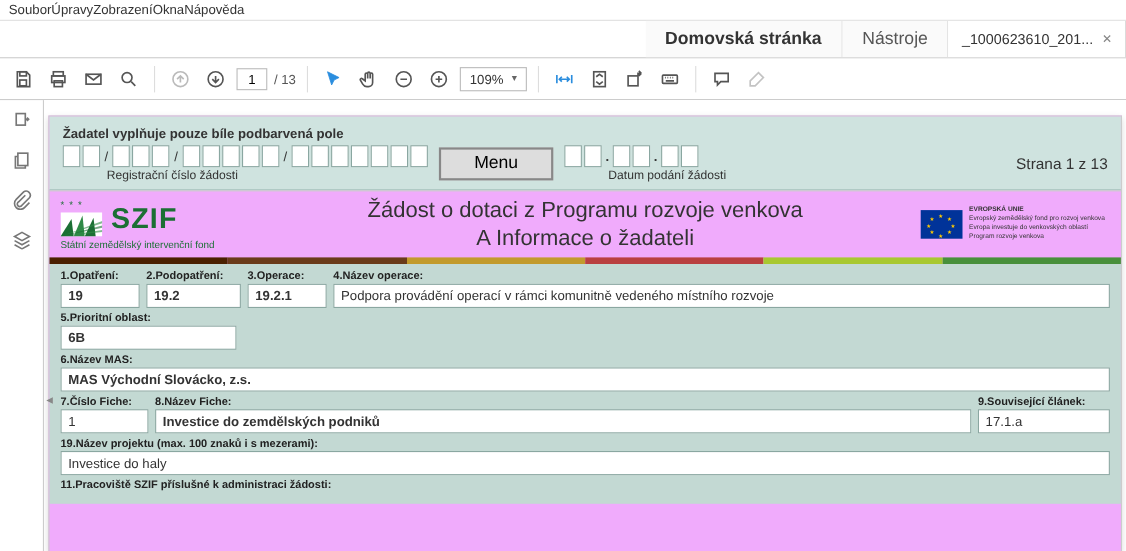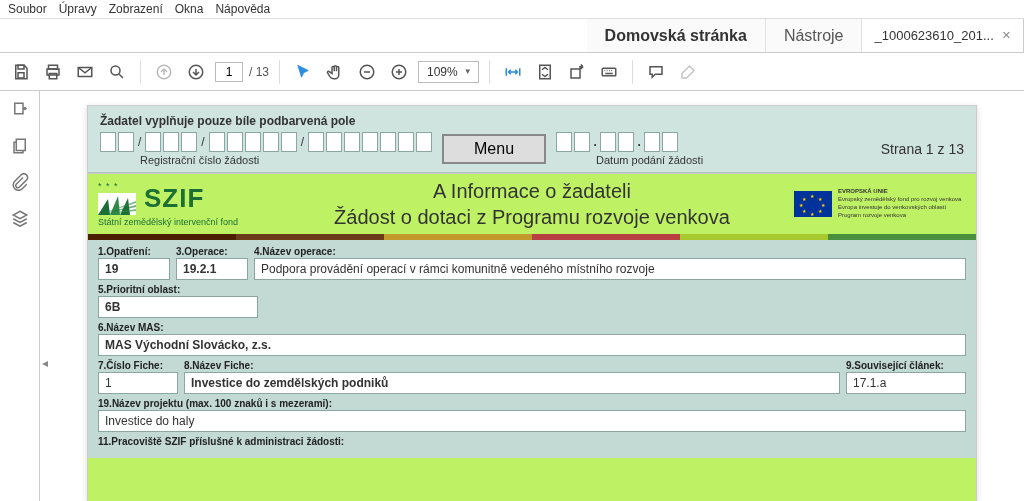--- a/index.html
+++ b/index.html
@@ -1,37 +1,37 @@
 <!DOCTYPE html>
 <html><head>
 <meta charset="utf-8">
 <style>
 * { box-sizing: border-box; margin: 0; padding: 0; }
 body { font-family: "Segoe UI", Arial, sans-serif; font-size: 12px; background: #fff; color: #333; width: 1024px; height: 501px; overflow: hidden; }
-.menubar { display: flex; gap: 12px; padding: 2px 8px; font-size: 12px; color: #333; border-bottom: 1px solid #ddd; }
+.menubar { display: flex; padding: 2px 8px; font-size: 12px; color: #333; border-bottom: 1px solid #ddd; }
 .menubar span { cursor: default; }
 .tabbar { display: flex; align-items: stretch; border-bottom: 1px solid #ccc; height: 34px; background: #fff; justify-content: flex-end; }
 .tabbar .apptab { display: flex; align-items: center; padding: 0 18px; font-size: 16px; color: #555; border-right: 1px solid #e2e2e2; background: #fafafa; }
 .tabbar .apptab.bold { font-weight: 600; color: #333; }
 .tabbar .doctab { display: flex; align-items: center; padding: 0 12px; font-size: 13px; background: #fff; border-right: 1px solid #ccc; position: relative; }
 .tabbar .doctab .close { margin-left: 8px; font-size: 11px; color: #888; }
 .toolbar { display: flex; align-items: center; gap: 6px; height: 38px; padding: 0 8px; border-bottom: 1px solid #ccc; }
 .toolbar .tbtn { width: 26px; height: 26px; display: flex; align-items: center; justify-content: center; border-radius: 3px; color: #555; cursor: default; }
 .toolbar .tbtn.blue svg * { stroke: #2a8dde; }
 .toolbar .sep { width: 1px; height: 24px; background: #ddd; margin: 0 4px; }
 .toolbar .pageinp { width: 28px; height: 20px; border: 1px solid #bbb; text-align: center; font-size: 12px; }
 .toolbar .pagetot { font-size: 12px; color: #555; }
 .toolbar .zoomsel { display: flex; align-items: center; border: 1px solid #bbb; height: 22px; padding: 0 6px 0 8px; font-size: 12px; gap: 6px; }
 .toolbar .zoomsel .arr { font-size: 8px; color: #666; }
 .workarea { display: flex; height: calc(501px - 18px - 34px - 38px); }
 .sidebar { width: 40px; border-right: 1px solid #ccc; display: flex; flex-direction: column; align-items: center; padding-top: 6px; gap: 10px; color: #777; }
 .sidebar .sbtn { width: 26px; height: 26px; display: flex; align-items: center; justify-content: center; }
 .docview { flex: 1; background: #fff; overflow: hidden; display: flex; justify-content: center; padding-top: 14px; position: relative; }
 .collapse-handle { position: absolute; left: 0; top: 260px; width: 10px; height: 24px; display: flex; align-items: center; justify-content: center; color: #888; }
-.page { width: 890px; border: 1px solid #ccc; background: #bef264; box-shadow: 0 2px 6px rgba(0,0,0,0.15); }
+.page { width: 976px; border: 1px solid #ccc; background: #f0abfc; box-shadow: 0 2px 6px rgba(0,0,0,0.15); }
 .formhdr { background: #cfe3df; padding: 8px 12px 6px 12px; border-bottom: 1px solid #a9c4bf; }
 .formhdr .topnote { font-weight: bold; font-size: 12px; margin-bottom: 4px; }
 .formhdr .row { display: flex; align-items: center; gap: 10px; }
 .cellboxes { display: flex; gap: 2px; }
 .cellboxes .c { width: 16px; height: 20px; background: #fff; border: 1px solid #8aa7a1; }
 .cellboxes.date .c { width: 16px; }
 .cellboxes.date .dot { width: 6px; text-align: center; line-height: 20px; font-weight: bold; color: #333; }
 .reglbl { font-size: 11px; margin-top: 2px; padding-left: 40px; }
 .menu-btn { background: #dddddd; border: 2px solid #888; padding: 4px 30px; font-size: 16px; font-family: inherit; cursor: default; }
 .stranatxt { margin-left: auto; font-size: 14px; color: #333; }
@@ -284,22 +284,22 @@
                   <path d="M0 22 L38 12 L38 14 L0 22 Z" fill="#1b6f34" opacity="0.6"></path>
                   <path d="M0 22 L38 16 L38 18 L0 22 Z" fill="#2e8a46" opacity="0.6"></path>
                 </svg>
               </div>
             </div>
             <div class="big">SZIF</div>
           </div>
           <div class="sub">Státní zemědělský intervenční fond</div>
         </div>
         <div class="title-mid">
+          <div>Žádost o dotaci z Programu rozvoje venkova</div>
           <div>A Informace o žadateli</div>
-          <div>Žádost o dotaci z Programu rozvoje venkova</div>
         </div>
         <div class="eu-block">
           <div class="eu-flag">
             <span class="star" style="top:2px;left:16px">★</span>
               <span class="star" style="top:5px;left:24px">★</span>
               <span class="star" style="top:11px;left:27px">★</span>
               <span class="star" style="top:17px;left:24px">★</span>
               <span class="star" style="top:20px;left:16px">★</span>
               <span class="star" style="top:17px;left:8px">★</span>
               <span class="star" style="top:11px;left:5px">★</span>
@@ -322,20 +322,24 @@
           <div class="cs5"></div>
           <div class="cs6"></div>
       </div>
 
       <div class="formbody">
         <div class="fldrow">
           <div class="fld" style="width:72px">
               <span class="lbl">1.Opatření:</span>
               <div class="val">19</div>
             </div>
+          <div class="fld" style="width:86px">
+              <span class="lbl">2.Podopatření:</span>
+              <div class="val">19.2</div>
+            </div>
           <div class="fld" style="width:72px">
               <span class="lbl">3.Operace:</span>
               <div class="val">19.2.1</div>
             </div>
           <div class="fld grow">
               <span class="lbl">4.Název operace:</span>
               <div class="val" style="font-weight:normal">Podpora provádění operací v rámci komunitně vedeného místního rozvoje</div>
             </div>
         </div>
         <div class="fldrow">

